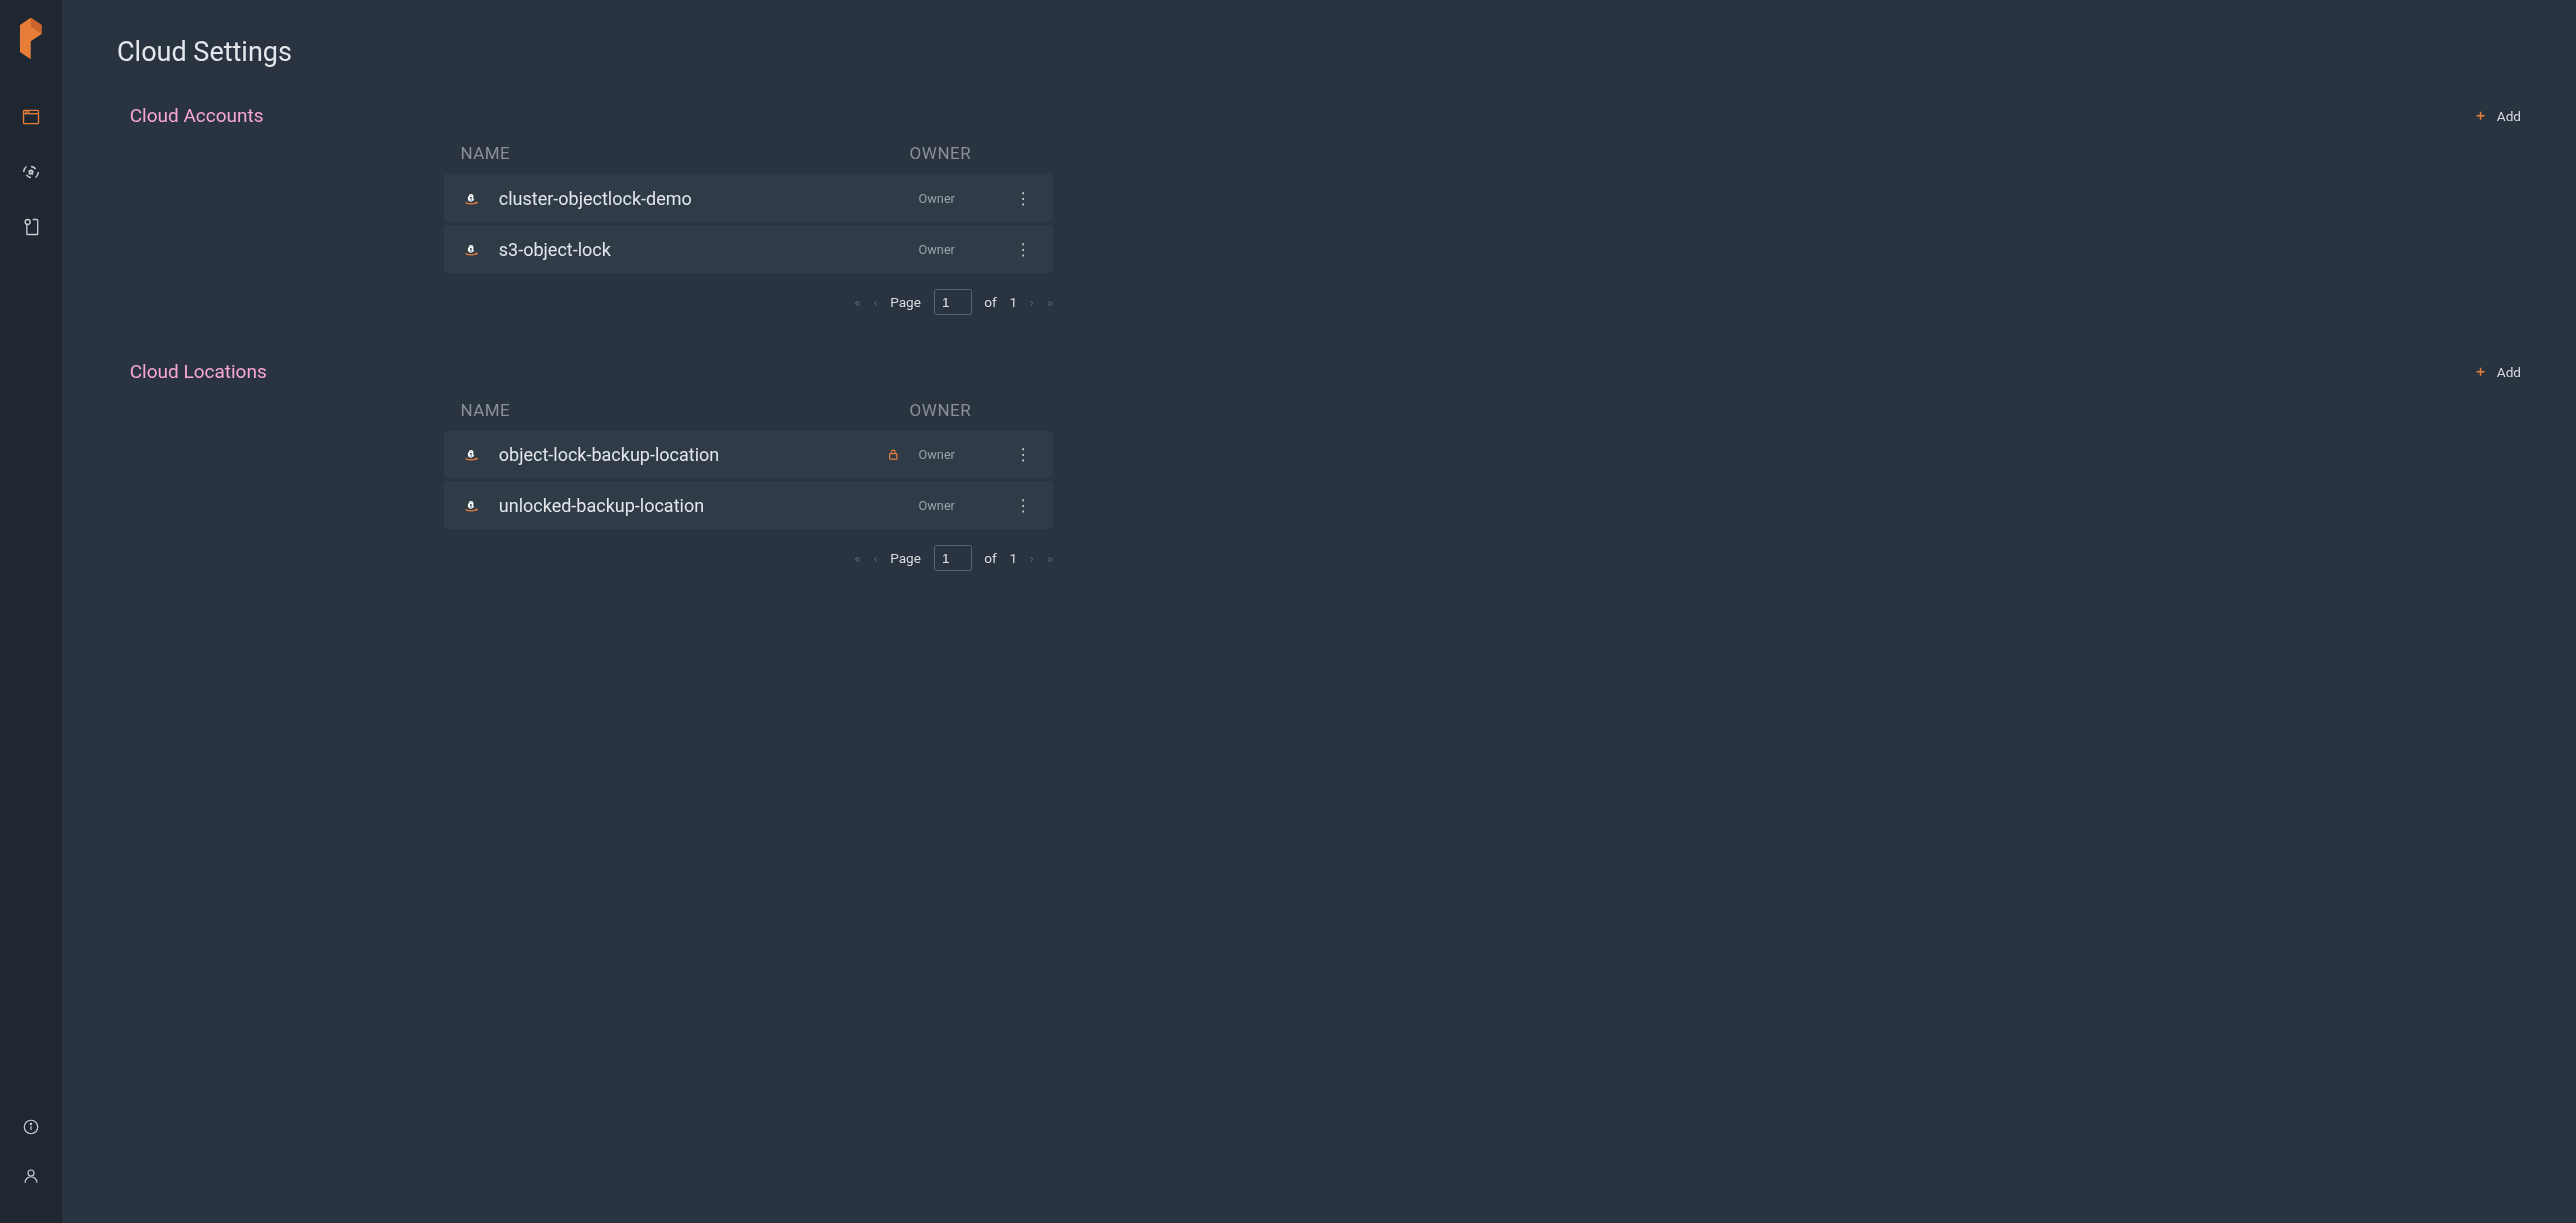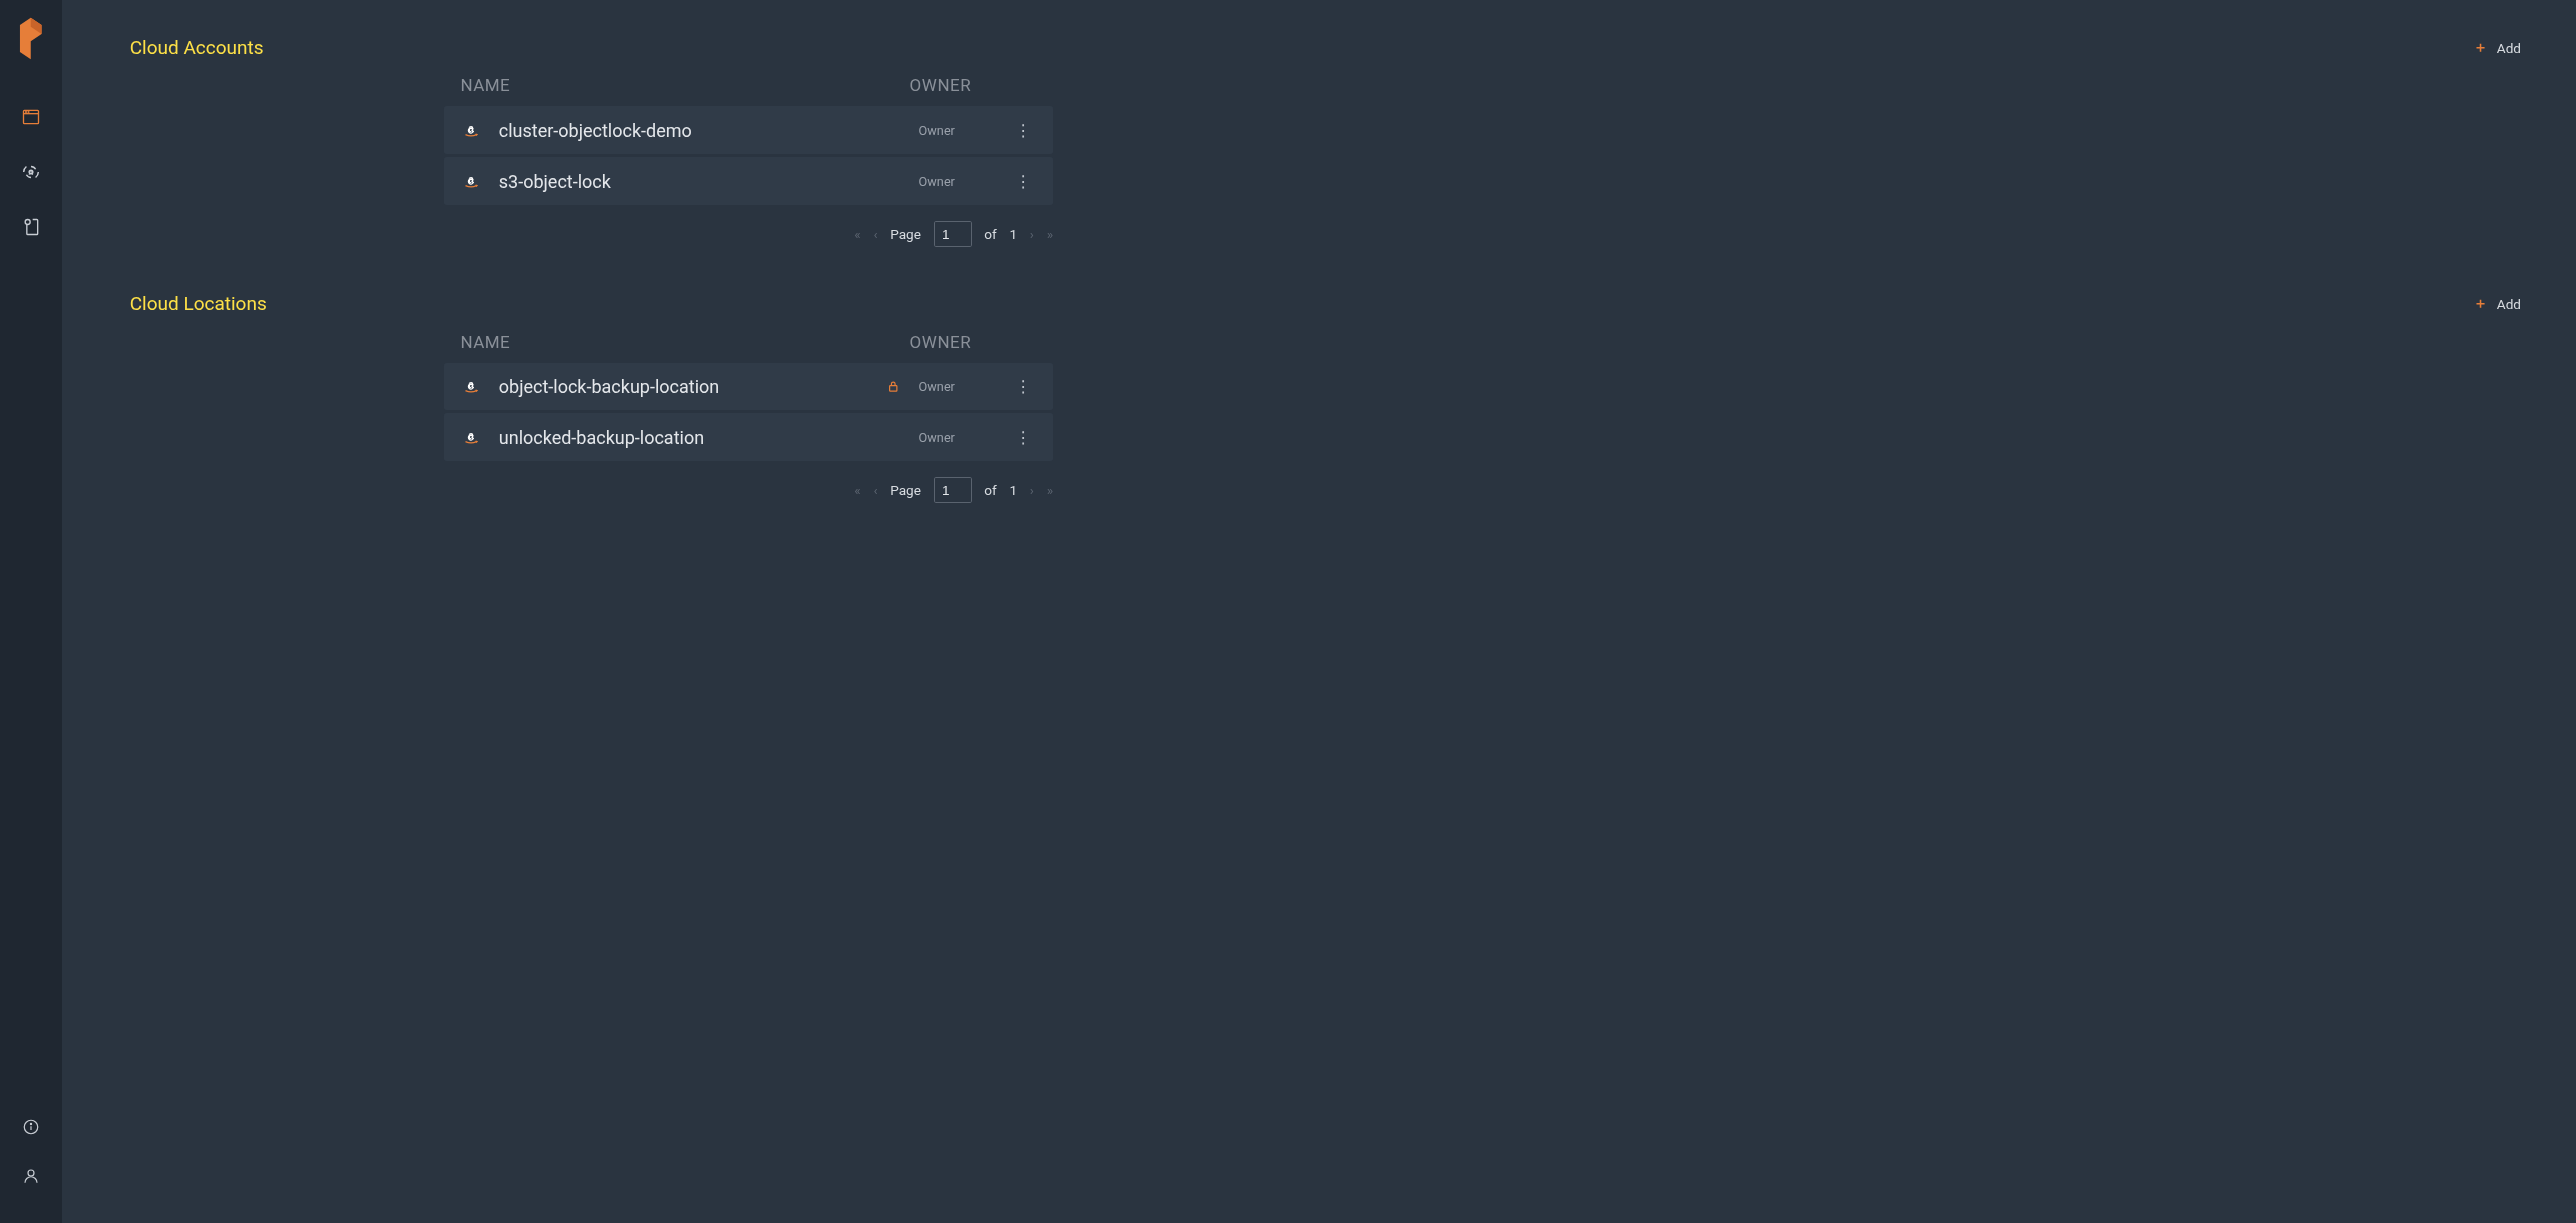--- a/index.html
+++ b/index.html
@@ -38,21 +38,21 @@
   .section { margin-bottom: 45px; }
   .section-header {
     display:flex;
     align-items:center;
     justify-content: space-between;
     margin-bottom: 16.4px;
   }
   .section-title {
     font-size:19px;
     font-weight:400;
-    color:#fde047;
+    color:#f9a8d4;
     margin-left: 12.7px;
   }
   .add-btn {
     display:flex;
     align-items:center;
     gap:9px;
     cursor:pointer;
     color:#d8dce1;
     font-size:13.6px;
   }
@@ -147,20 +147,21 @@
     <div class="nav-icon">
       <svg width="18" height="18" viewBox="0 0 24 24" fill="none" stroke="#c8cdd4" stroke-width="1.6">
         <circle cx="12" cy="8" r="4"></circle>
           <path d="M4 21 a8 8 0 0 1 16 0"></path>
       </svg>
     </div>
   </div>
 </div>
 
 <div class="main">
+  <h1 class="page-title">Cloud Settings</h1>
 
   <div class="section">
     <div class="section-header">
       <div class="section-title">Cloud Accounts</div>
       <div class="add-btn">
         <span class="plus">＋</span>
         <span>Add</span>
       </div>
     </div>
     <div class="table-wrap">

